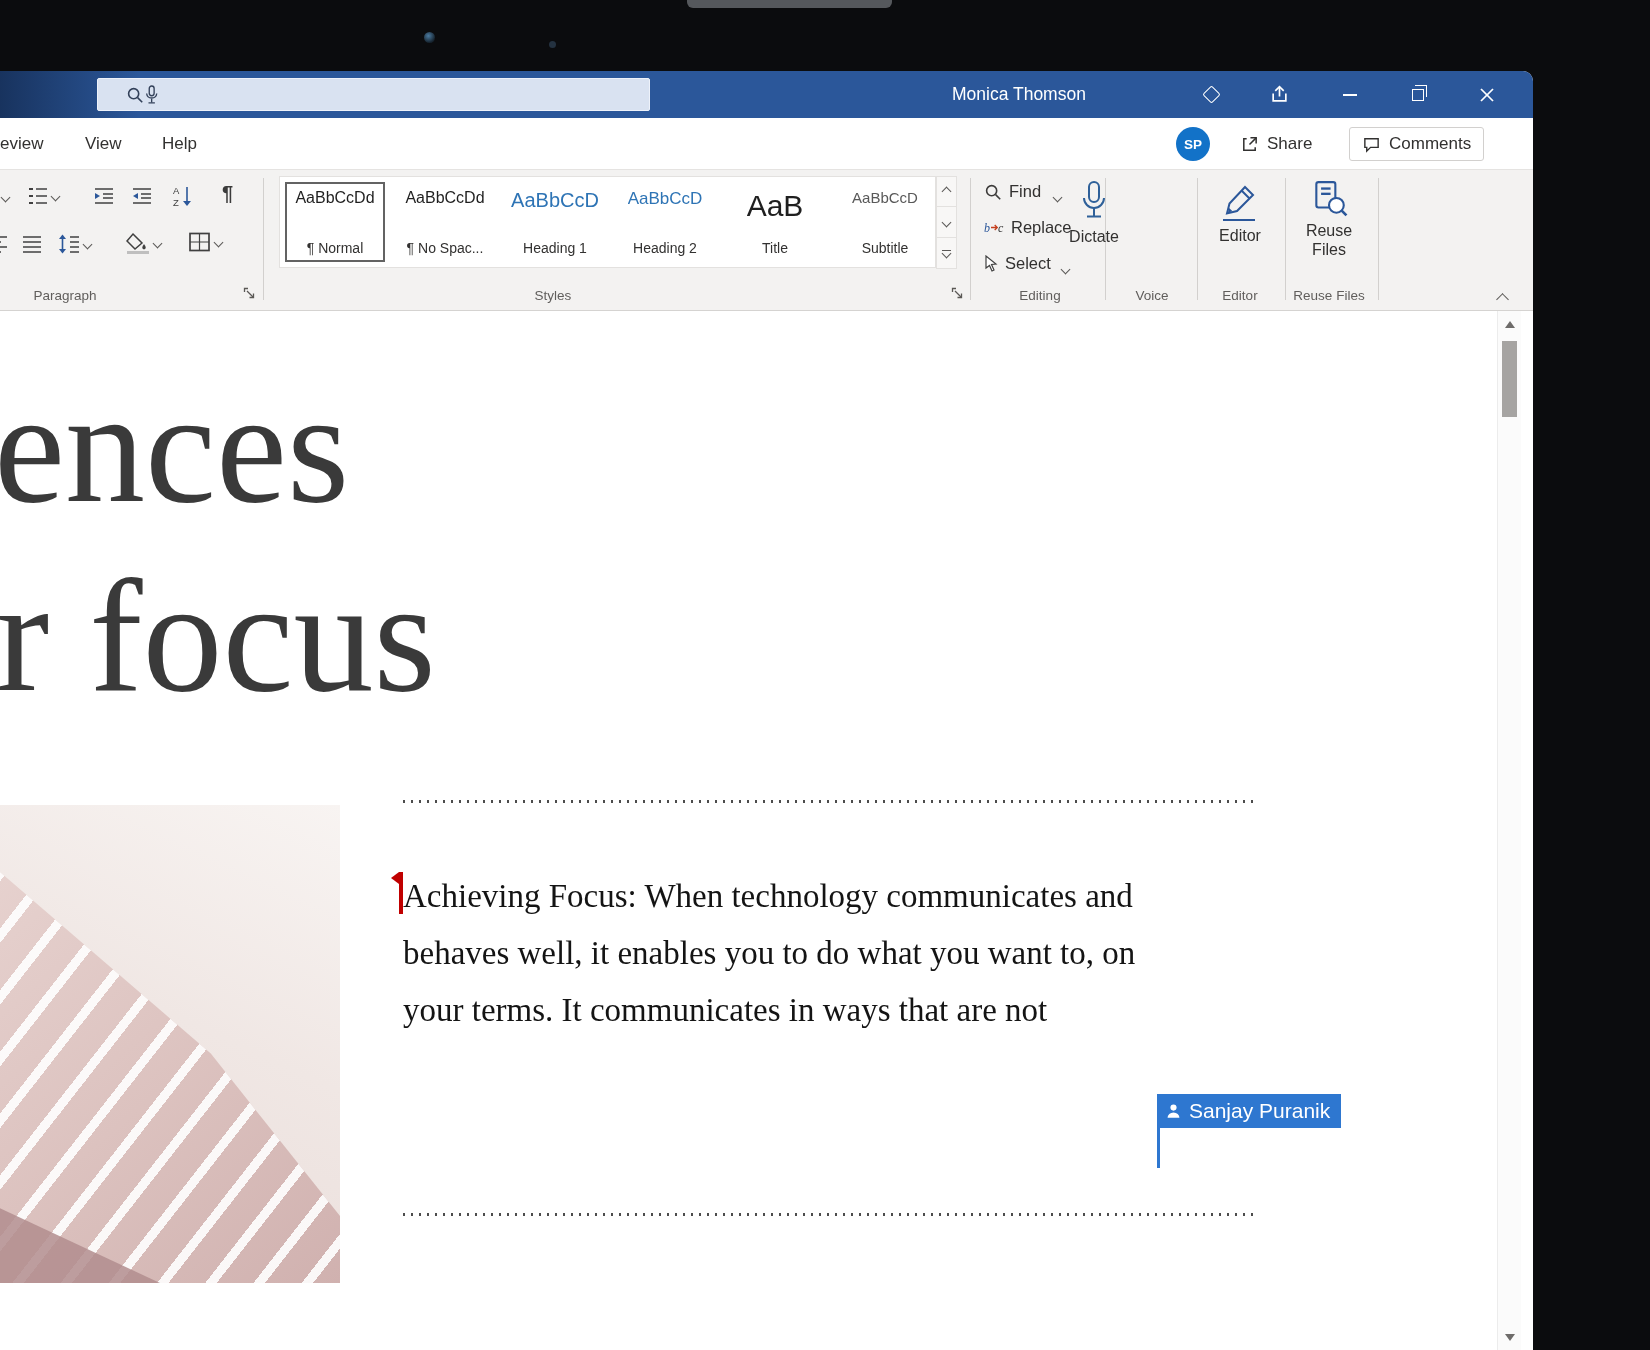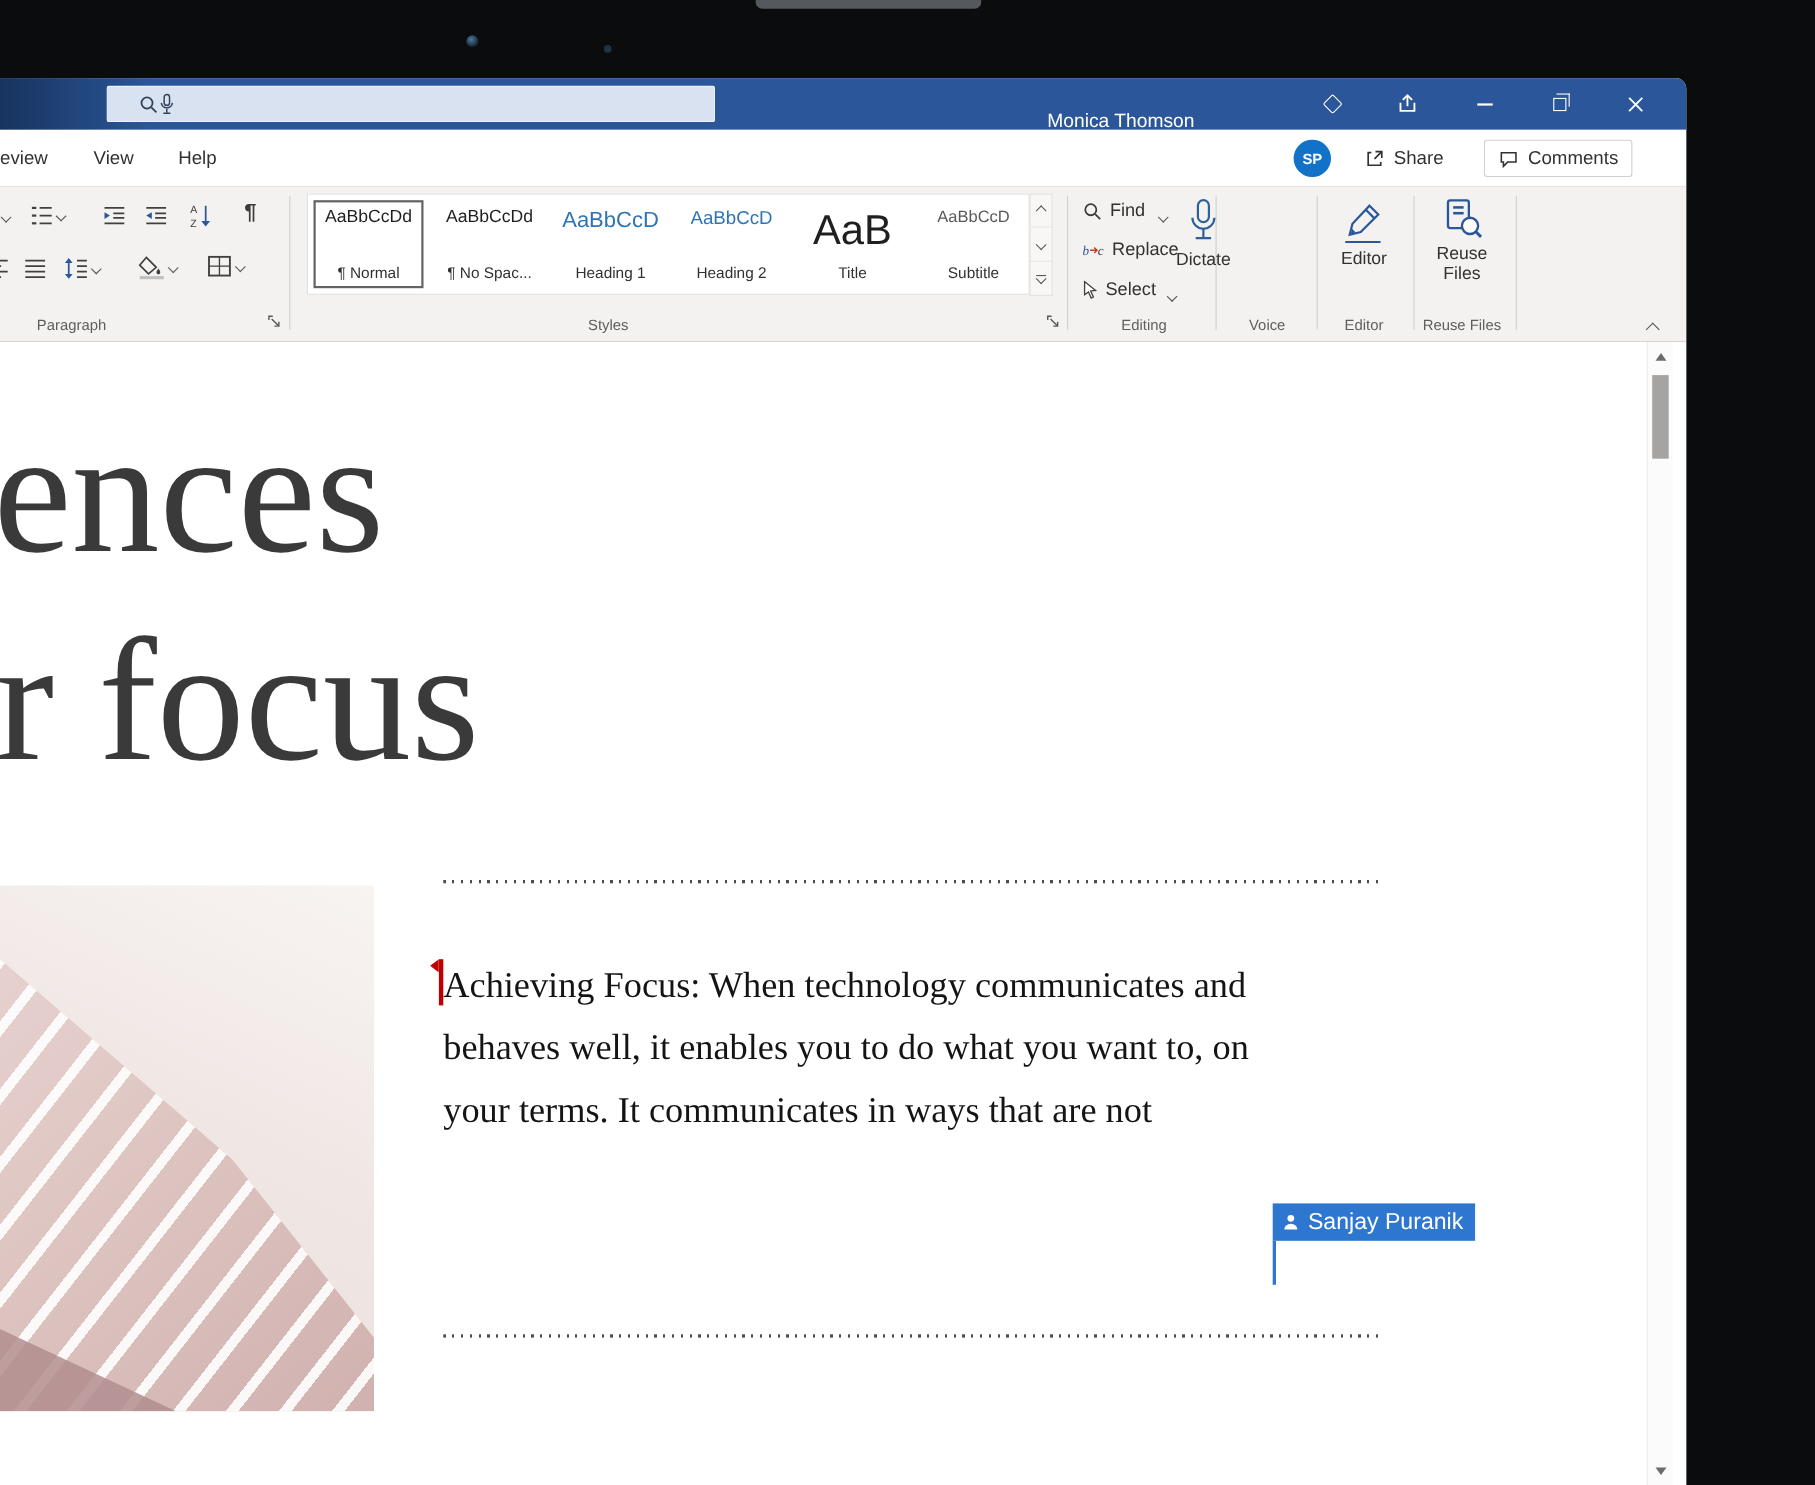--- a/index.html
+++ b/index.html
@@ -23,21 +23,21 @@
   .titlebar { position:absolute; left:0; top:0; width:100%; height:47px; background:#2b579a; }
   .tb-shade { position:absolute; left:0; top:0; width:140px; height:47px;
               background:linear-gradient(to right, rgba(5,15,35,.5), rgba(5,15,35,0)); }
   .searchbox { position:absolute; left:97px; top:7px; width:553px; height:33px;
                background:#d9e2f1; border:1px solid #eef2fa; border-radius:2px;
                display:flex; align-items:center; padding:0 14px 0 28px; }
   .searchbox input { flex:1; margin-left:22px; background:transparent; border:none; outline:none;
                      font-family:"Liberation Sans", sans-serif; font-size:17px; color:#253245; }
   .searchbox input::placeholder { color:#2c3a4e; opacity:1; }
   .username { position:absolute; left:952px; top:0; height:47px; display:flex; align-items:center;
-              color:#fff; font-size:17.5px;margin-top:15px; }
+              color:#fff; font-size:17.5px; }
   .tb-ico { position:absolute; top:0; height:47px; width:40px; display:flex; align-items:center;
             justify-content:center; color:#fff; }
   .diamond-shape { width:13px; height:13px; border:1.7px solid #fff; transform:rotate(45deg); border-radius:2px; }
   .winbtn { position:absolute; top:0; height:47px; width:48px; display:flex; align-items:center;
             justify-content:center; color:#fff; }
   .min-line { width:14px; height:0; border-top:2px solid #fff; }
   .restore { position:relative; width:12px; height:12px; border:1.6px solid #fff; background:transparent; }
   .restore::before { content:""; position:absolute; left:2px; top:-5px; width:11px; height:11px;
                      border:1.6px solid #fff; border-left:none; border-bottom:none; }
 
@@ -326,21 +326,21 @@
         </div>
         <div class="styleitem" style="left:225px;">
           <span class="prev" style="font-size:20px;color:#2e74b5;">AaBbCcD</span>
           <span class="sname">Heading 1</span>
         </div>
         <div class="styleitem" style="left:335px;">
           <span class="prev" style="font-size:17px;color:#2e74b5;">AaBbCcD</span>
           <span class="sname">Heading 2</span>
         </div>
         <div class="styleitem" style="left:445px;">
-          <span class="prev" style="font-size:38px;color:#1f1f1f;">AaB</span>
+          <span class="prev" style="font-size:30px;color:#1f1f1f;">AaB</span>
           <span class="sname">Title</span>
         </div>
         <div class="styleitem" style="left:555px;">
           <span class="prev" style="font-size:15px;color:#595959;">AaBbCcD</span>
           <span class="sname">Subtitle</span>
         </div>
       </div>
       <div class="gscroll">
         <div class="cell">
             <span class="chev chev-up"></span>

